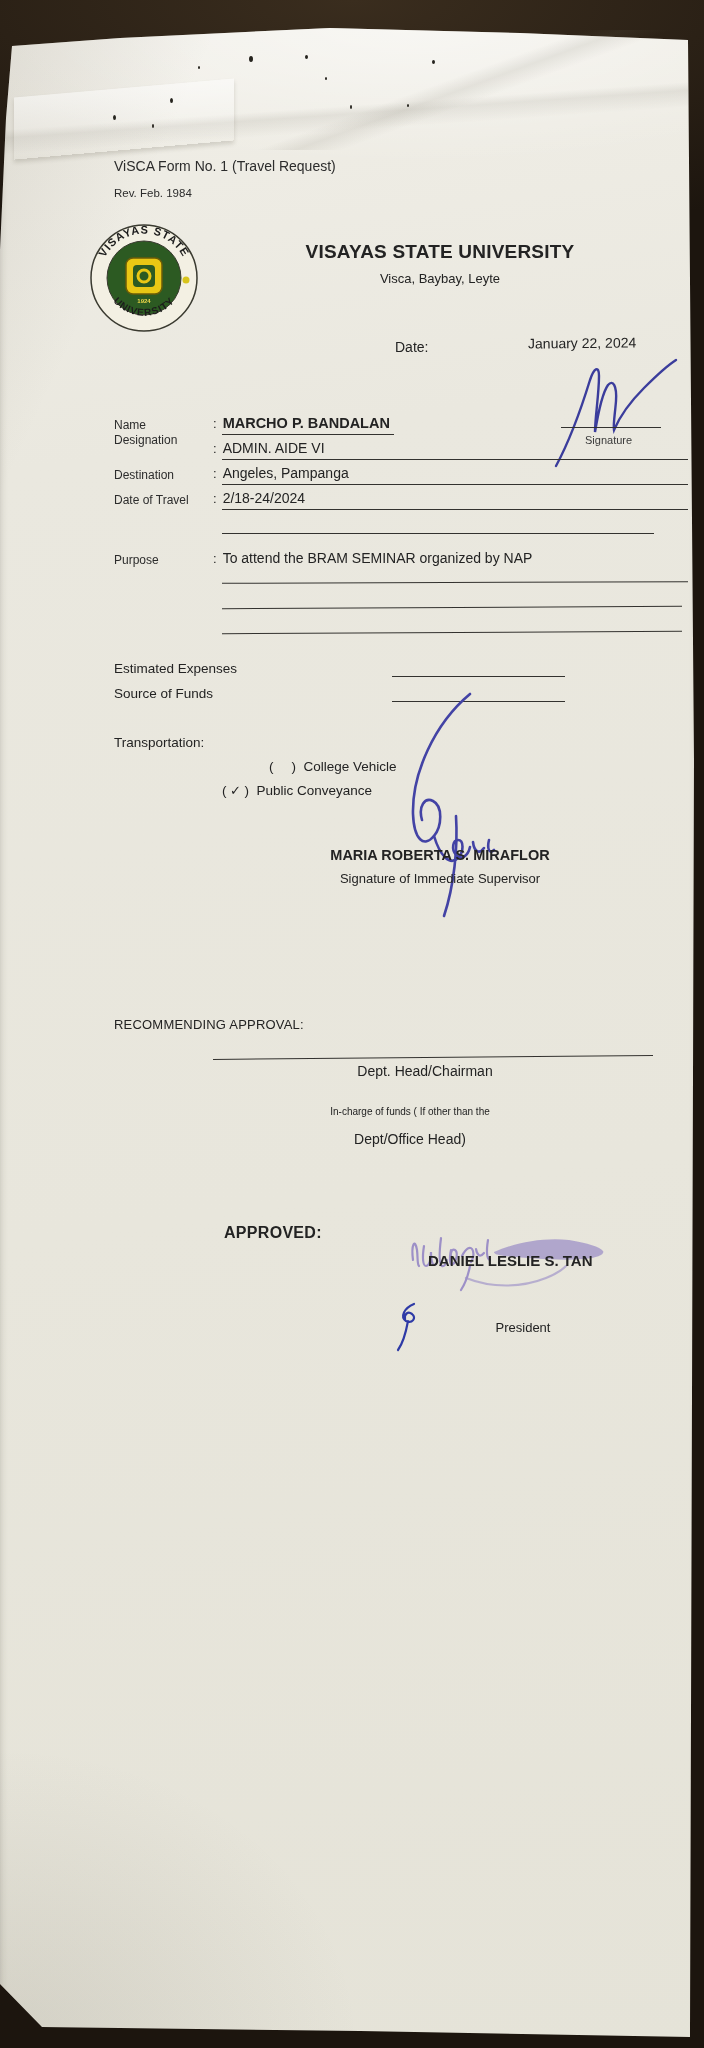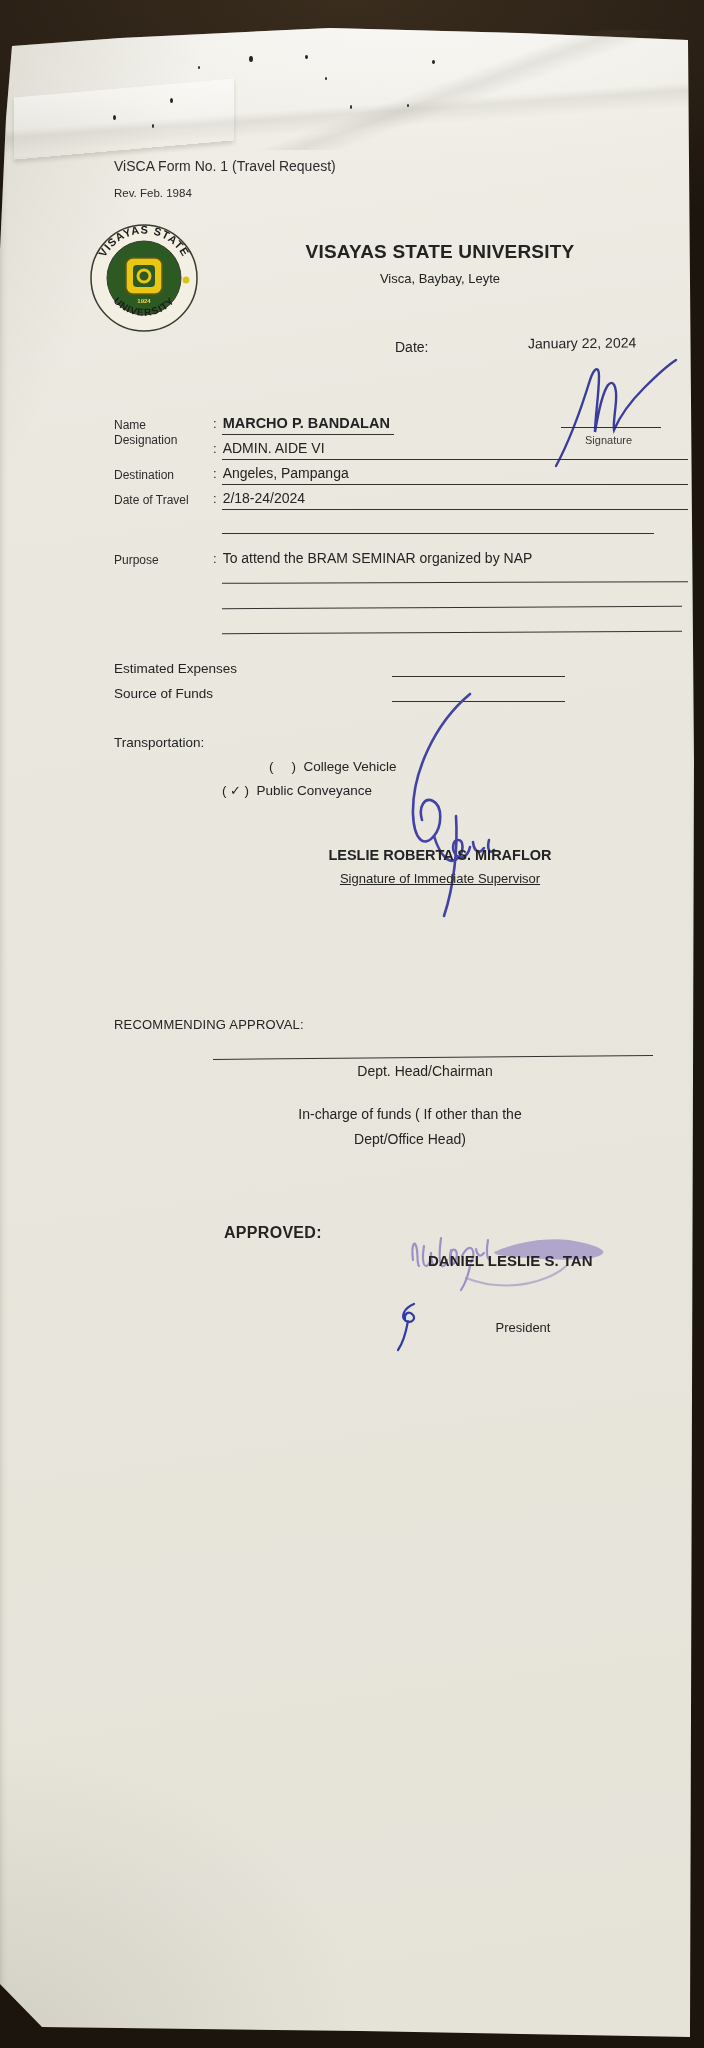--- a/index.html
+++ b/index.html
@@ -143,28 +143,28 @@
 <svg class="sig" style="left:400px;top:690px;" width="115" height="230" viewBox="0 0 115 230">
   <g fill="none" stroke="#4343a5" stroke-width="2.6" stroke-linecap="round">
     <path d="M70 4 C 34 34 12 84 13 124 C 14 150 24 158 34 146 C 42 136 43 116 33 111 C 25 107 18 116 22 130"></path>
     <path d="M34 146 C 40 166 50 176 58 168 C 64 162 64 150 58 150 C 53 150 51 159 56 165 C 61 171 68 166 70 157"></path>
     <path d="M73 152 C 74 161 79 165 84 158"></path>
     <path d="M89 150 C 87 158 89 165 94 160"></path>
     <path d="M56 126 C 58 158 54 196 44 226"></path>
   </g>
 </svg>
 
-<div class="txt center bold" style="left:290px;top:847px;width:300px;font-size:14.5px;">LESLIE ROBERTA S. MIRAFLOR</div>
-<div class="txt center" style="left:290px;top:871px;width:300px;font-size:13px;text-decoration:underline;">Signature of Immediate Supervisor</div>
+<div class="txt center bold" style="left:290px;top:847px;width:300px;font-size:14.5px;">MARIA ROBERTA S. MIRAFLOR</div>
+<div class="txt center" style="left:290px;top:871px;width:300px;font-size:13px;">Signature of Immediate Supervisor</div>
 
 <div class="txt" style="left:114px;top:1017px;font-size:13px;letter-spacing:0.2px;">RECOMMENDING APPROVAL:</div>
 <div class="line" style="left:213px;top:1057px;width:440px;transform:rotate(-0.5deg);"></div>
 <div class="txt center" style="left:235px;top:1063px;width:380px;font-size:14px;">Dept. Head/Chairman</div>
 
-<div class="txt center" style="left:210px;top:1106px;width:400px;font-size:14px;">In-charge of  funds ( If other than the</div>
+<div class="txt center" style="left:210px;top:1106px;width:400px;font-size:10px;">In-charge of  funds ( If other than the</div>
 <div class="txt center" style="left:210px;top:1131px;width:400px;font-size:14px;text-align:center;">Dept/Office Head)</div>
 
 <div class="txt bold" style="left:224px;top:1224px;font-size:16px;letter-spacing:0.3px;">APPROVED:</div>
 
 <svg class="sig" style="left:406px;top:1218px;" width="210" height="80" viewBox="0 0 210 80">
   <g stroke="#9d90c7" fill="none" stroke-width="2.2" stroke-linecap="round">
     <path d="M7 42 C 5 26 9 20 11 32 C 12 40 11 46 13 48"></path>
     <path d="M18 28 C 16 40 17 48 20 48 C 23 48 25 42 25 34 C 25 44 27 49 30 46"></path>
     <path d="M35 20 C 33 36 33 46 36 48 C 38 49 40 46 41 42"></path>
     <path d="M45 32 C 43 42 44 48 47 46 C 51 43 52 34 49 32 C 46 30 44 35 45 40"></path>

